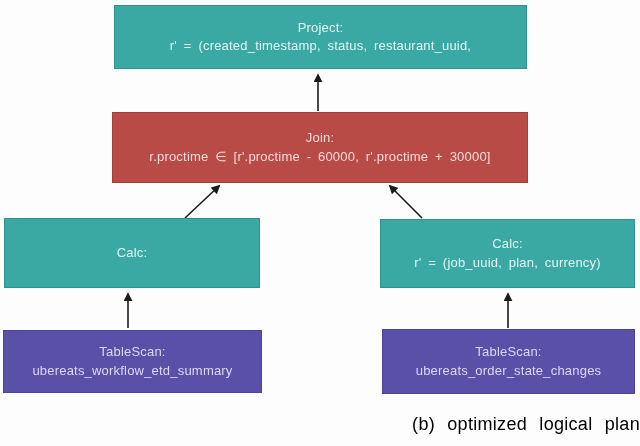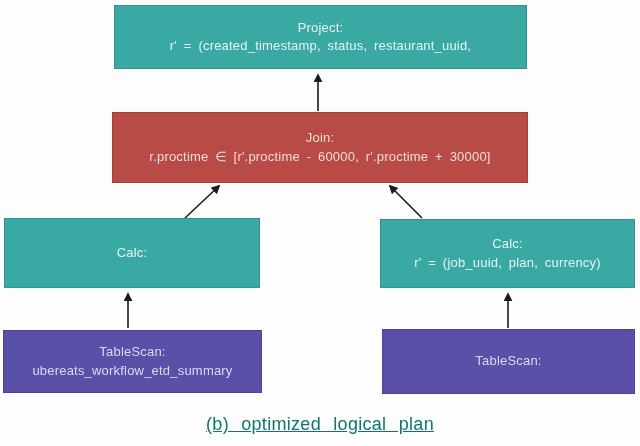--- a/index.html
+++ b/index.html
@@ -32,26 +32,25 @@
   .node-title, .node-line { width: 100%; }
   #node-project        { left: 114px; top: 5px;   width: 413px; height: 64px; }
   #node-join           { left: 112px; top: 112px; width: 416px; height: 71px; }
   #node-calc-left      { left: 4px;   top: 218px; width: 256px; height: 70px; }
   #node-calc-right     { left: 380px; top: 219px; width: 255px; height: 69px; }
   #node-tablescan-left { left: 3px;   top: 330px; width: 259px; height: 63px; }
   #node-tablescan-right{ left: 382px; top: 329px; width: 253px; height: 65px; }
   .caption {
     position: absolute;
     left: 0; right: 0; top: 414px;
-    text-align: center;
+    text-align: right;
     font-size: 18px;
-    color: #0f766e;
+    color: #000000;
     word-spacing: 7px;
     letter-spacing: 0.3px;
-    text-decoration: underline;
   }
 </style>
 </head>
 <body>
 
 <div class="canvas">
 
   <svg class="arrows" viewBox="0 0 640 446" xmlns="http://www.w3.org/2000/svg">
     <defs>
       <marker id="ah" viewBox="0 0 10 10" refX="8" refY="5" markerWidth="9" markerHeight="9" orient="auto-start-reverse" markerUnits="userSpaceOnUse">
@@ -84,17 +83,18 @@
     <div class="node-line">r' = (job_uuid, plan, currency)</div>
   </div>
 
   <div class="node node-purple" id="node-tablescan-left" style="background-color: rgb(90, 80, 167);">
     <div class="node-title">TableScan:</div>
     <div class="node-line">ubereats_workflow_etd_summary</div>
   </div>
 
   <div class="node node-purple" id="node-tablescan-right" style="background-color: rgb(90, 80, 167);">
     <div class="node-title">TableScan:</div>
+    <div class="node-line">ubereats_order_state_changes</div>
   </div>
 
   <div class="caption">(b) optimized logical plan</div>
 
 </div>
 
 </body></html>

